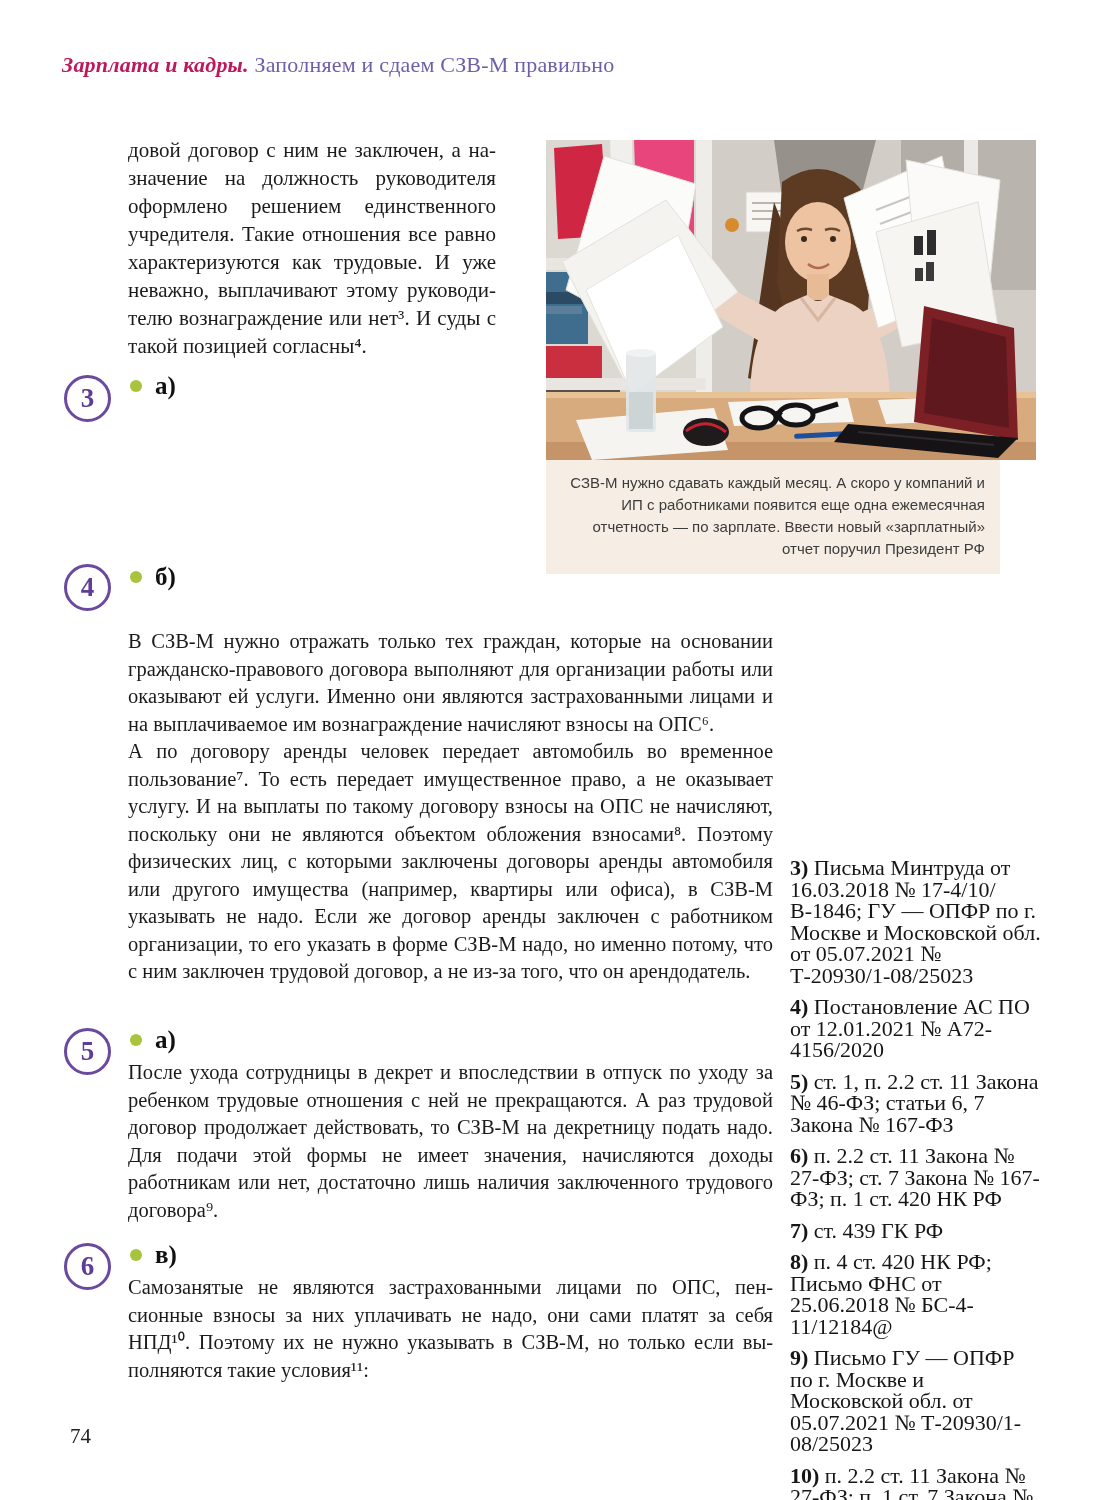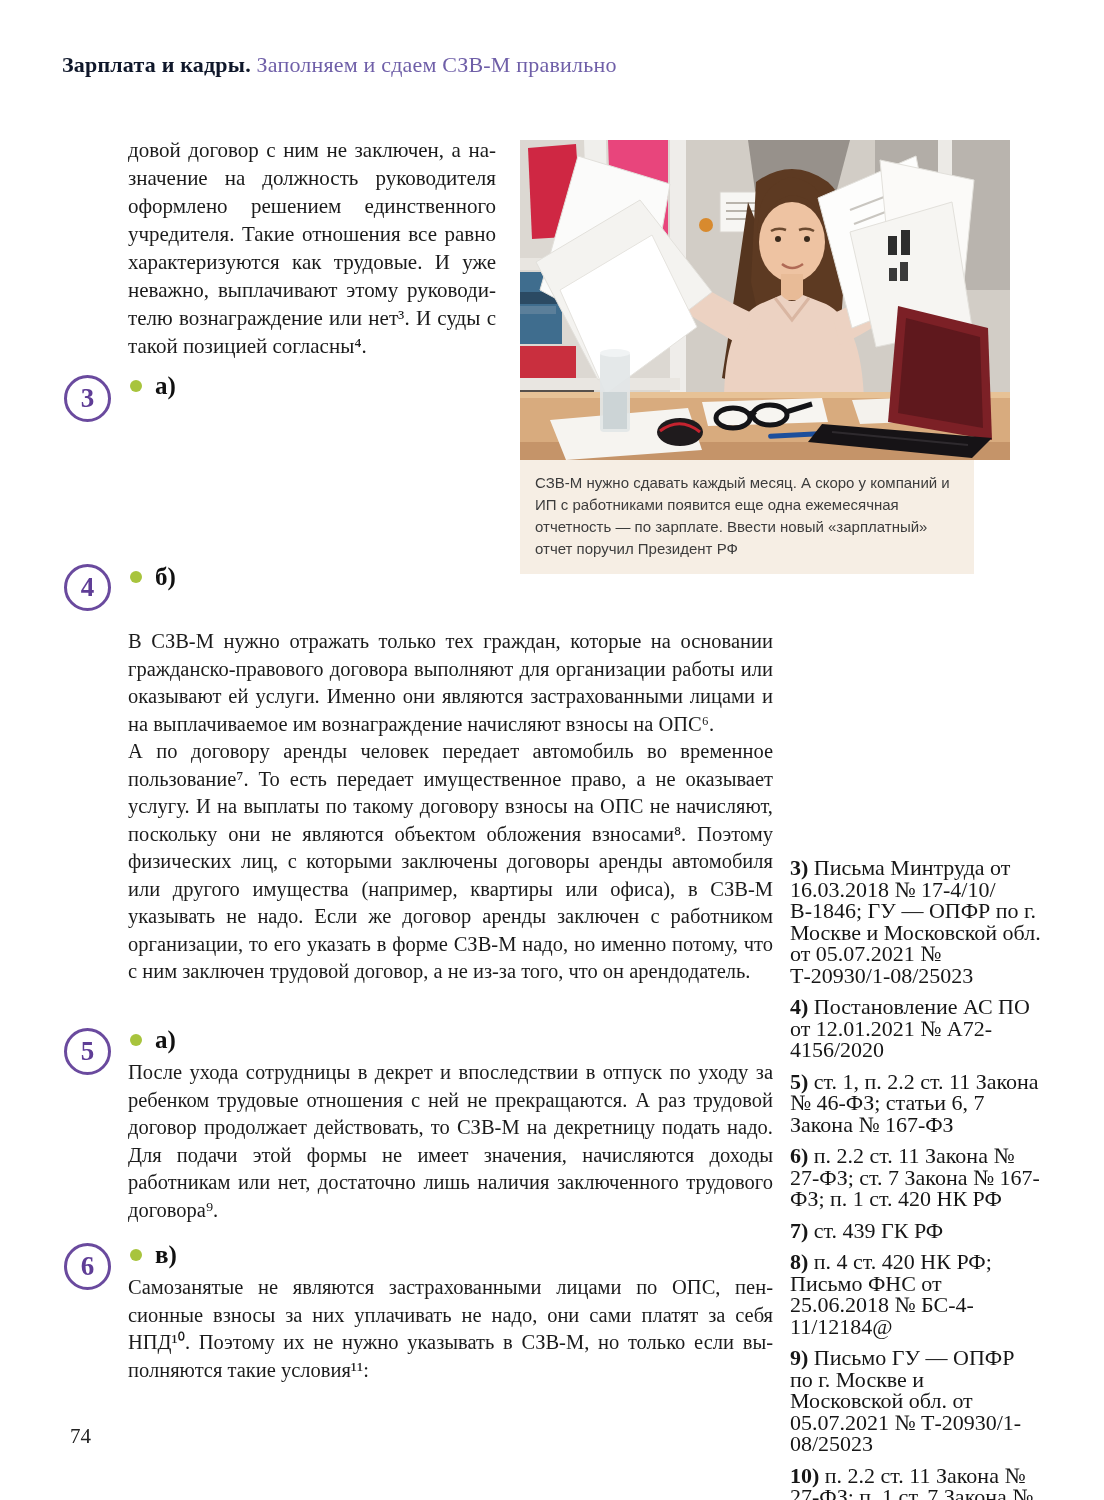--- a/index.html
+++ b/index.html
@@ -2,40 +2,40 @@
 <html lang="ru"><head>
 <meta charset="utf-8">
 <style>
   html,body{margin:0;padding:0;background:#ffffff;}
   #page{
     position:relative;width:1104px;height:1500px;background:#ffffff;
     font-family:"Liberation Serif", serif;color:#1b1b1b;overflow:hidden;
   }
   
   .mag-header{position:absolute;left:62px;top:52px;font-size:22px;letter-spacing:.2px;}
-  .mag-header .hb{font-weight:bold;color:#0f172a;}
+  .mag-header .hb{font-weight:bold;color:#be185d;font-style:italic;}
   .mag-header .hr{color:#6f5fa8;}
   
   .col-narrow{position:absolute;left:128px;width:368px;font-size:21px;line-height:28px;
     text-align:justify;hyphens:auto;}
   .col-wide{position:absolute;left:128px;width:645px;font-size:20.5px;line-height:27.5px;
     text-align:justify;hyphens:auto;}
   .col-wide p, .col-narrow p{margin:0;}
   
   .num-circle{
     position:absolute;left:64px;width:41px;height:41px;border:3px solid #6a4a9e;
     border-radius:50%;display:flex;align-items:center;justify-content:center;
     font-weight:bold;font-size:27px;color:#5f3d96;background:#fff;
   }
   
   .sec-heading{position:absolute;left:130px;display:flex;align-items:center;gap:13px;}
   .sec-heading .bullet{width:12px;height:12px;border-radius:50%;background:#a8c43d;flex:0 0 auto;}
   .sec-heading .lbl{font-weight:bold;font-size:25px;color:#111;}
   
-  .photo-wrap{position:absolute;left:520px;top:140px;width:454px;}
+  .photo-wrap{position:absolute;left:546px;top:140px;width:454px;text-align:right;}
   .photo-wrap svg{display:block;}
   .photo-caption{
     background:#f6eee4;padding:12px 15px 14px 15px;
     font-family:"Liberation Sans", sans-serif;font-size:15px;line-height:22px;color:#3c3c3c;
   }
   
   .footnotes{position:absolute;left:790px;top:857px;width:252px;font-size:22px;line-height:21.5px;color:#161616;}
   .fn{margin:0 0 10px 0;}
   .fn .fn-num{font-weight:bold;}
   

